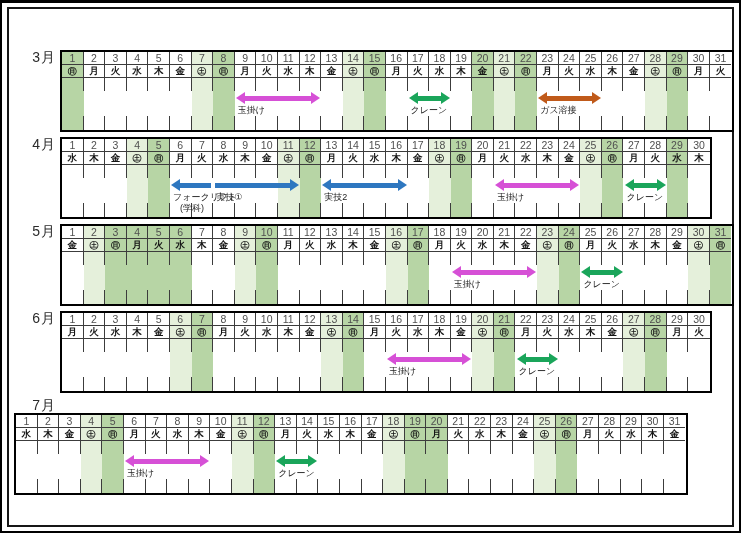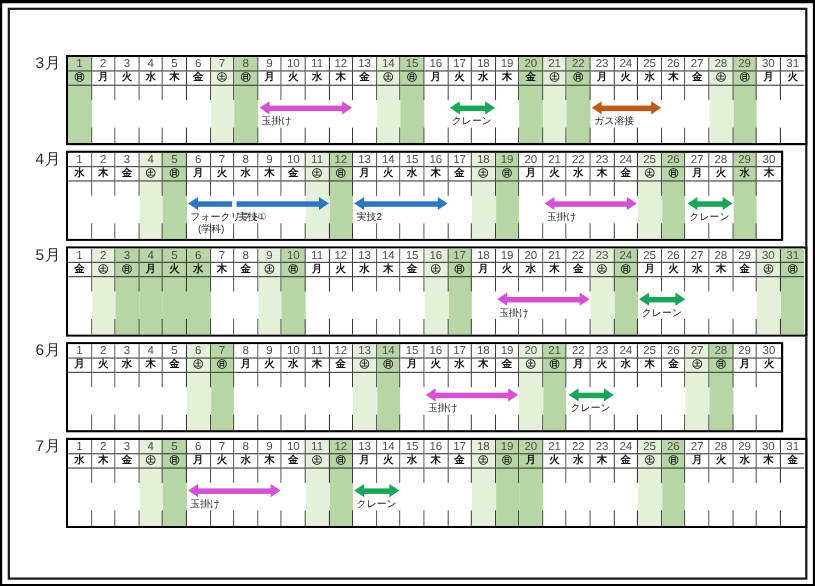--- a/index.html
+++ b/index.html
@@ -1018,21 +1018,21 @@
             <div class="ev-label" style="left: 327px;">玉掛け</div>
             <div class="ev" style="left: 455.6px; width: 39.2px;">
               <div class="ev-line" style="background: rgb(26, 165, 90); left: 7px; right: 7px;"></div>
               <div class="head l" style="border-right-color: rgb(26, 165, 90);"></div>
               <div class="head r" style="border-left-color: rgb(26, 165, 90);"></div>
             </div>
             <div class="ev-label" style="left: 456.6px;">クレーン</div>
           </div>
         </div>
       </div>
-      <div class="month-block" style="top: 395px;">
+      <div class="month-block" style="top: 395px; flex-direction: column;">
         <div class="month-label">7月</div>
         <div class="month-table" style="width: 673.6px;">
           <div class="day-col" style="width: 21.6px;">
             <div class="day-num">1</div>
             <div class="day-wk">水</div>
             <div class="seg top"></div>
             <div class="seg mid"></div>
             <div class="seg bot"></div>
           </div>
           <div class="day-col" style="width: 21.6px;">

